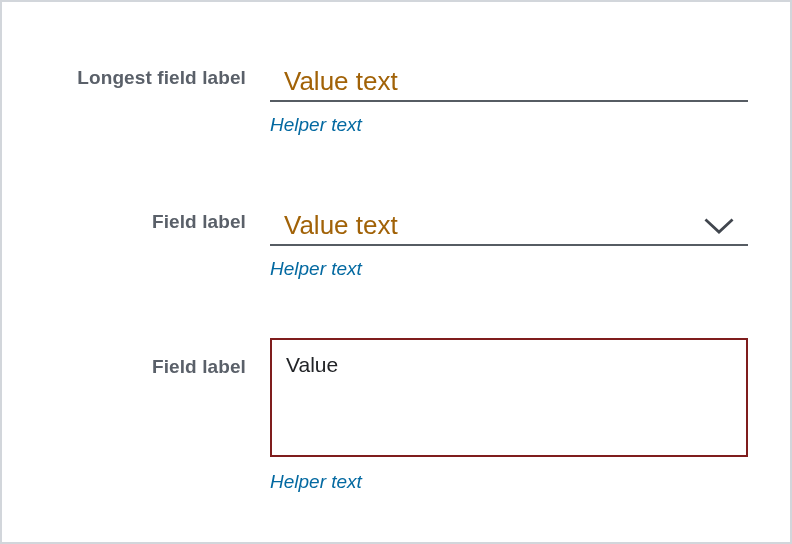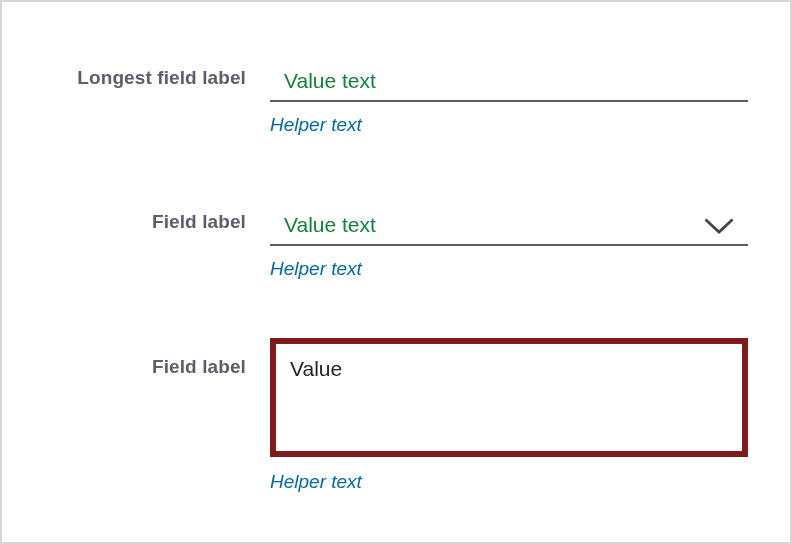--- a/index.html
+++ b/index.html
@@ -64,23 +64,23 @@
     height: 40px;
     border: 0;
     border-bottom: 2px solid #565c63;
     background: transparent;
     padding: 0 0 6px 14px;
     display: flex;
     align-items: flex-end;
   }
 
   .input-value {
-    color: #15803d;
+    color: #a16207;
     font-family: "Liberation Sans", sans-serif;
-    font-size: 21px;
+    font-size: 26px;
     font-weight: 400;
     line-height: 26px;
     white-space: nowrap;
   }
 
   
   .select-underline {
     position: relative;
     box-sizing: border-box;
     width: 478px;
@@ -100,21 +100,21 @@
     width: 30px;
     height: 18px;
     display: block;
   }
 
   
   .textarea-box {
     box-sizing: border-box;
     width: 478px;
     height: 119px;
-    border: 6px solid #7f1d1d;
+    border: 2px solid #7f1d1d;
     background: #ffffff;
     padding: 12px 14px;
   }
 
   .textarea-value {
     color: #222427;
     font-size: 21px;
     font-weight: 400;
     line-height: 26px;
     white-space: pre-wrap;

